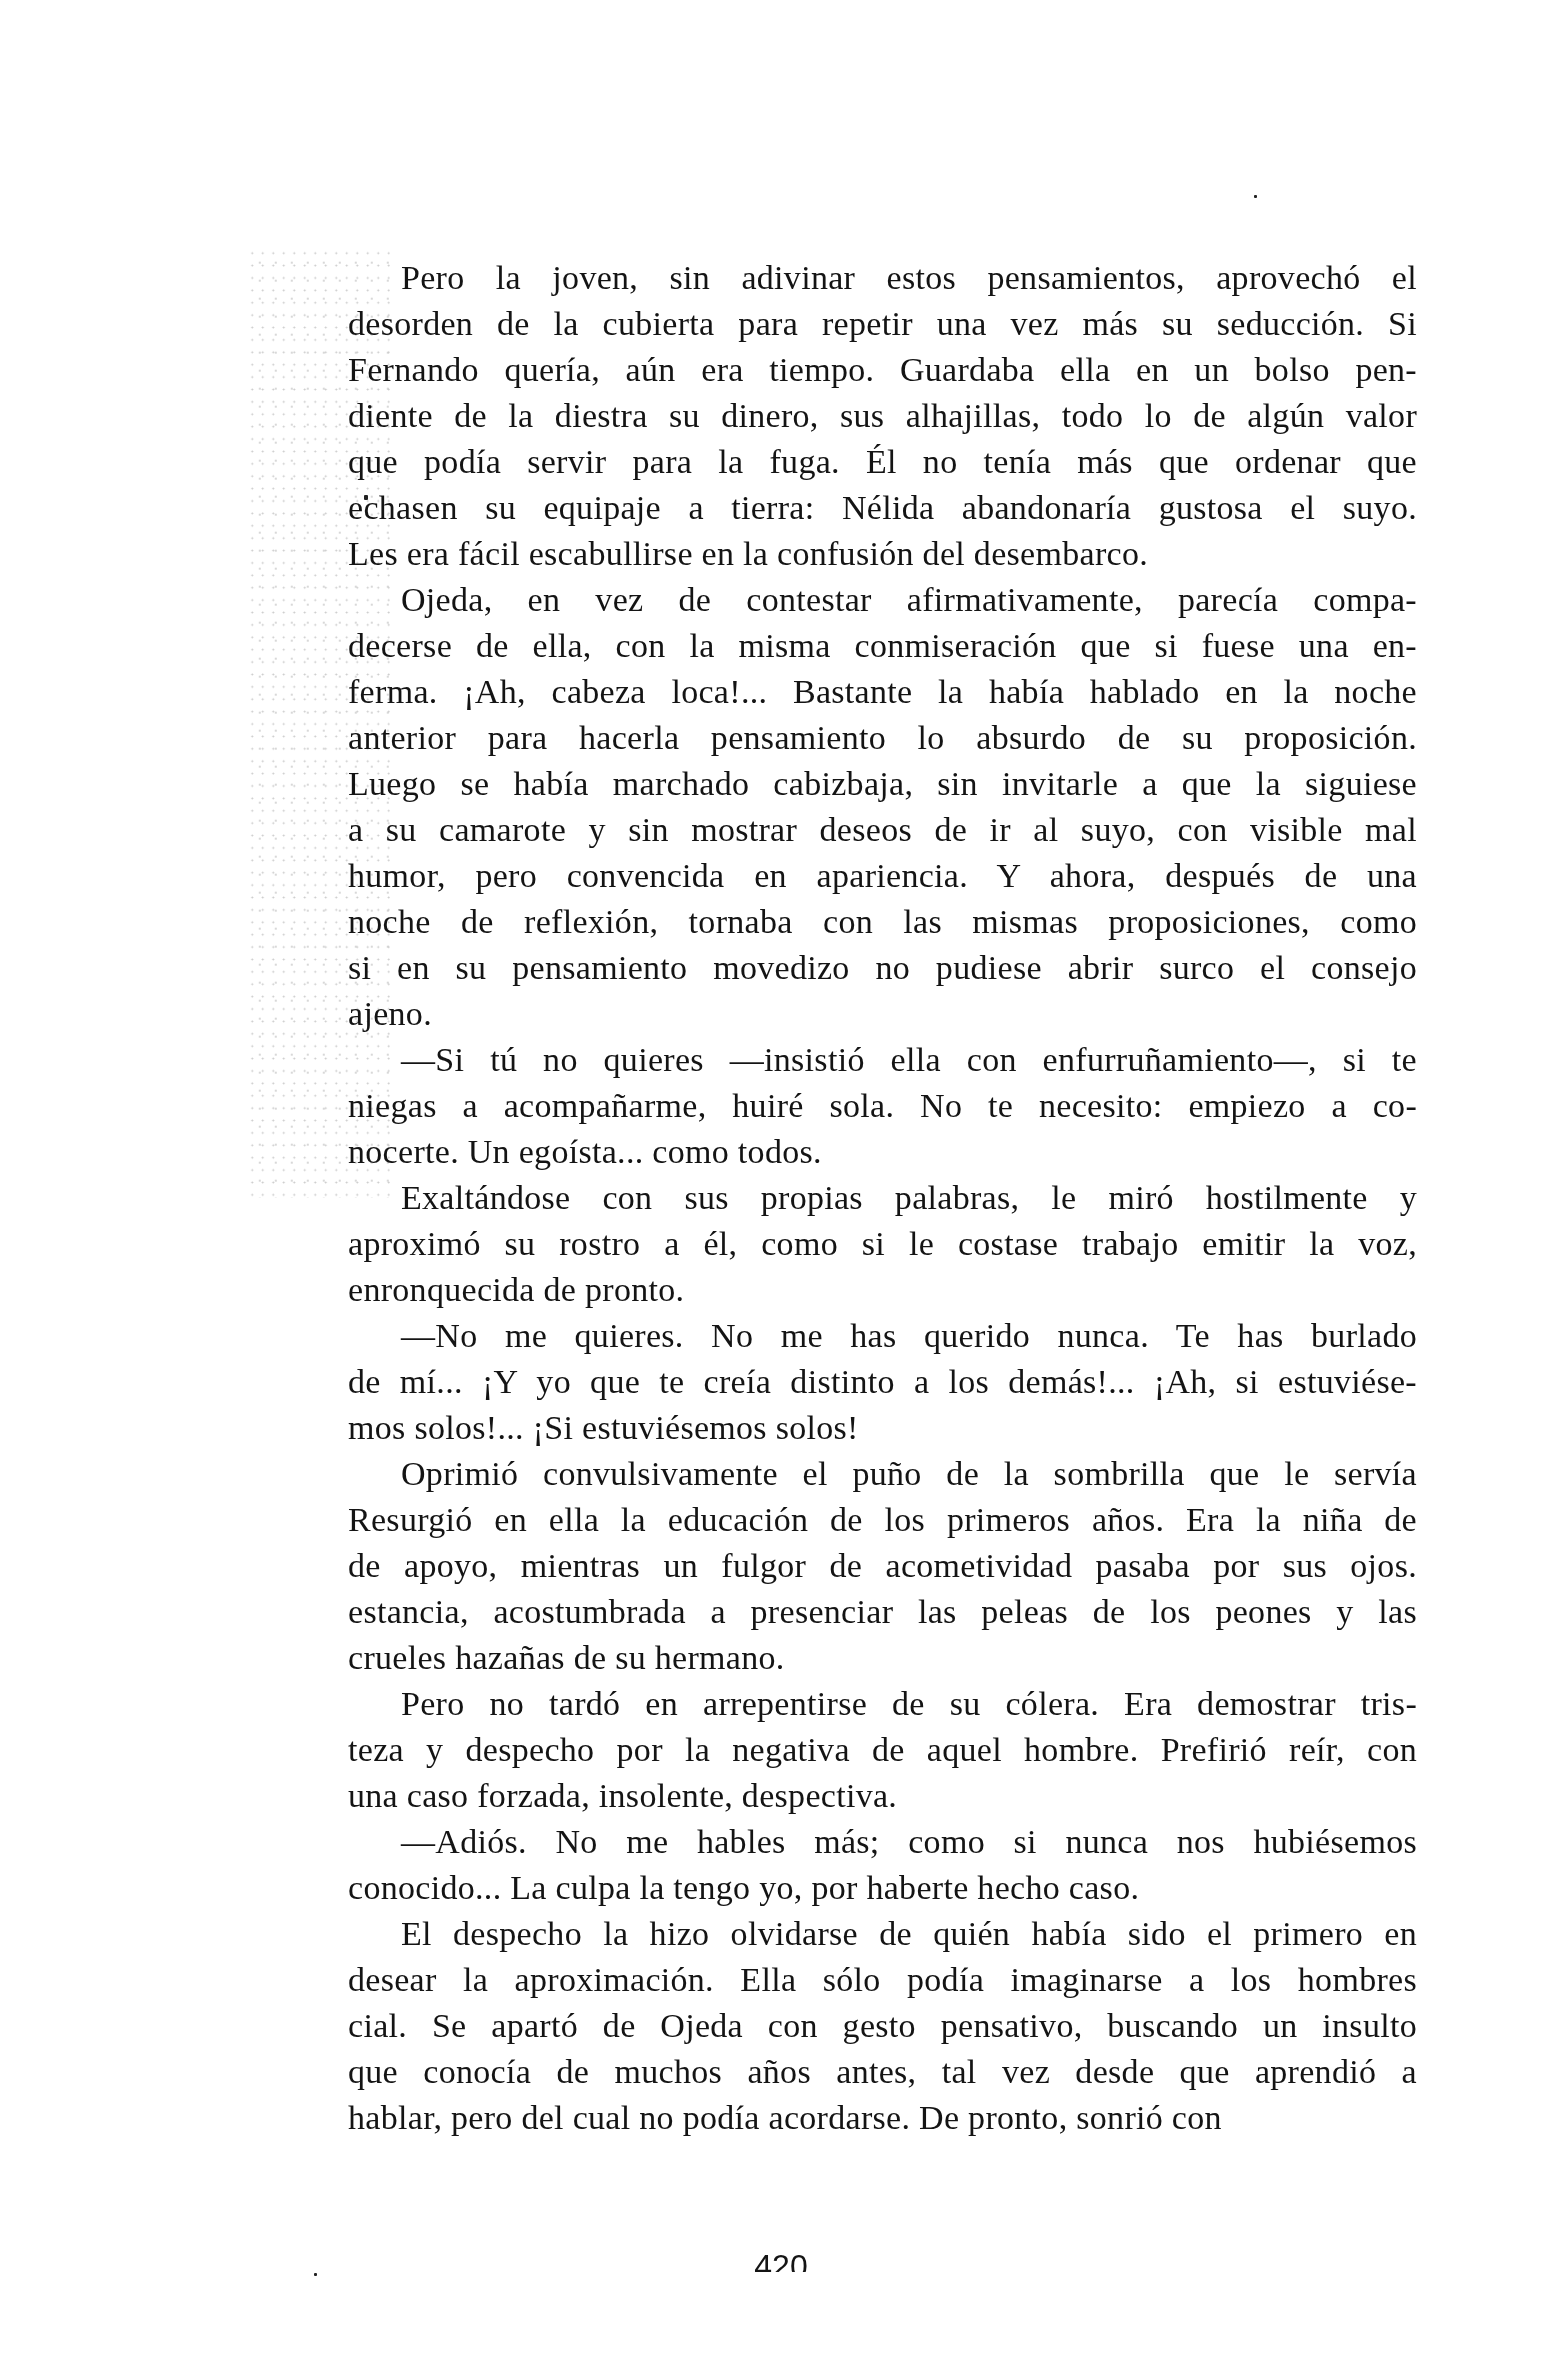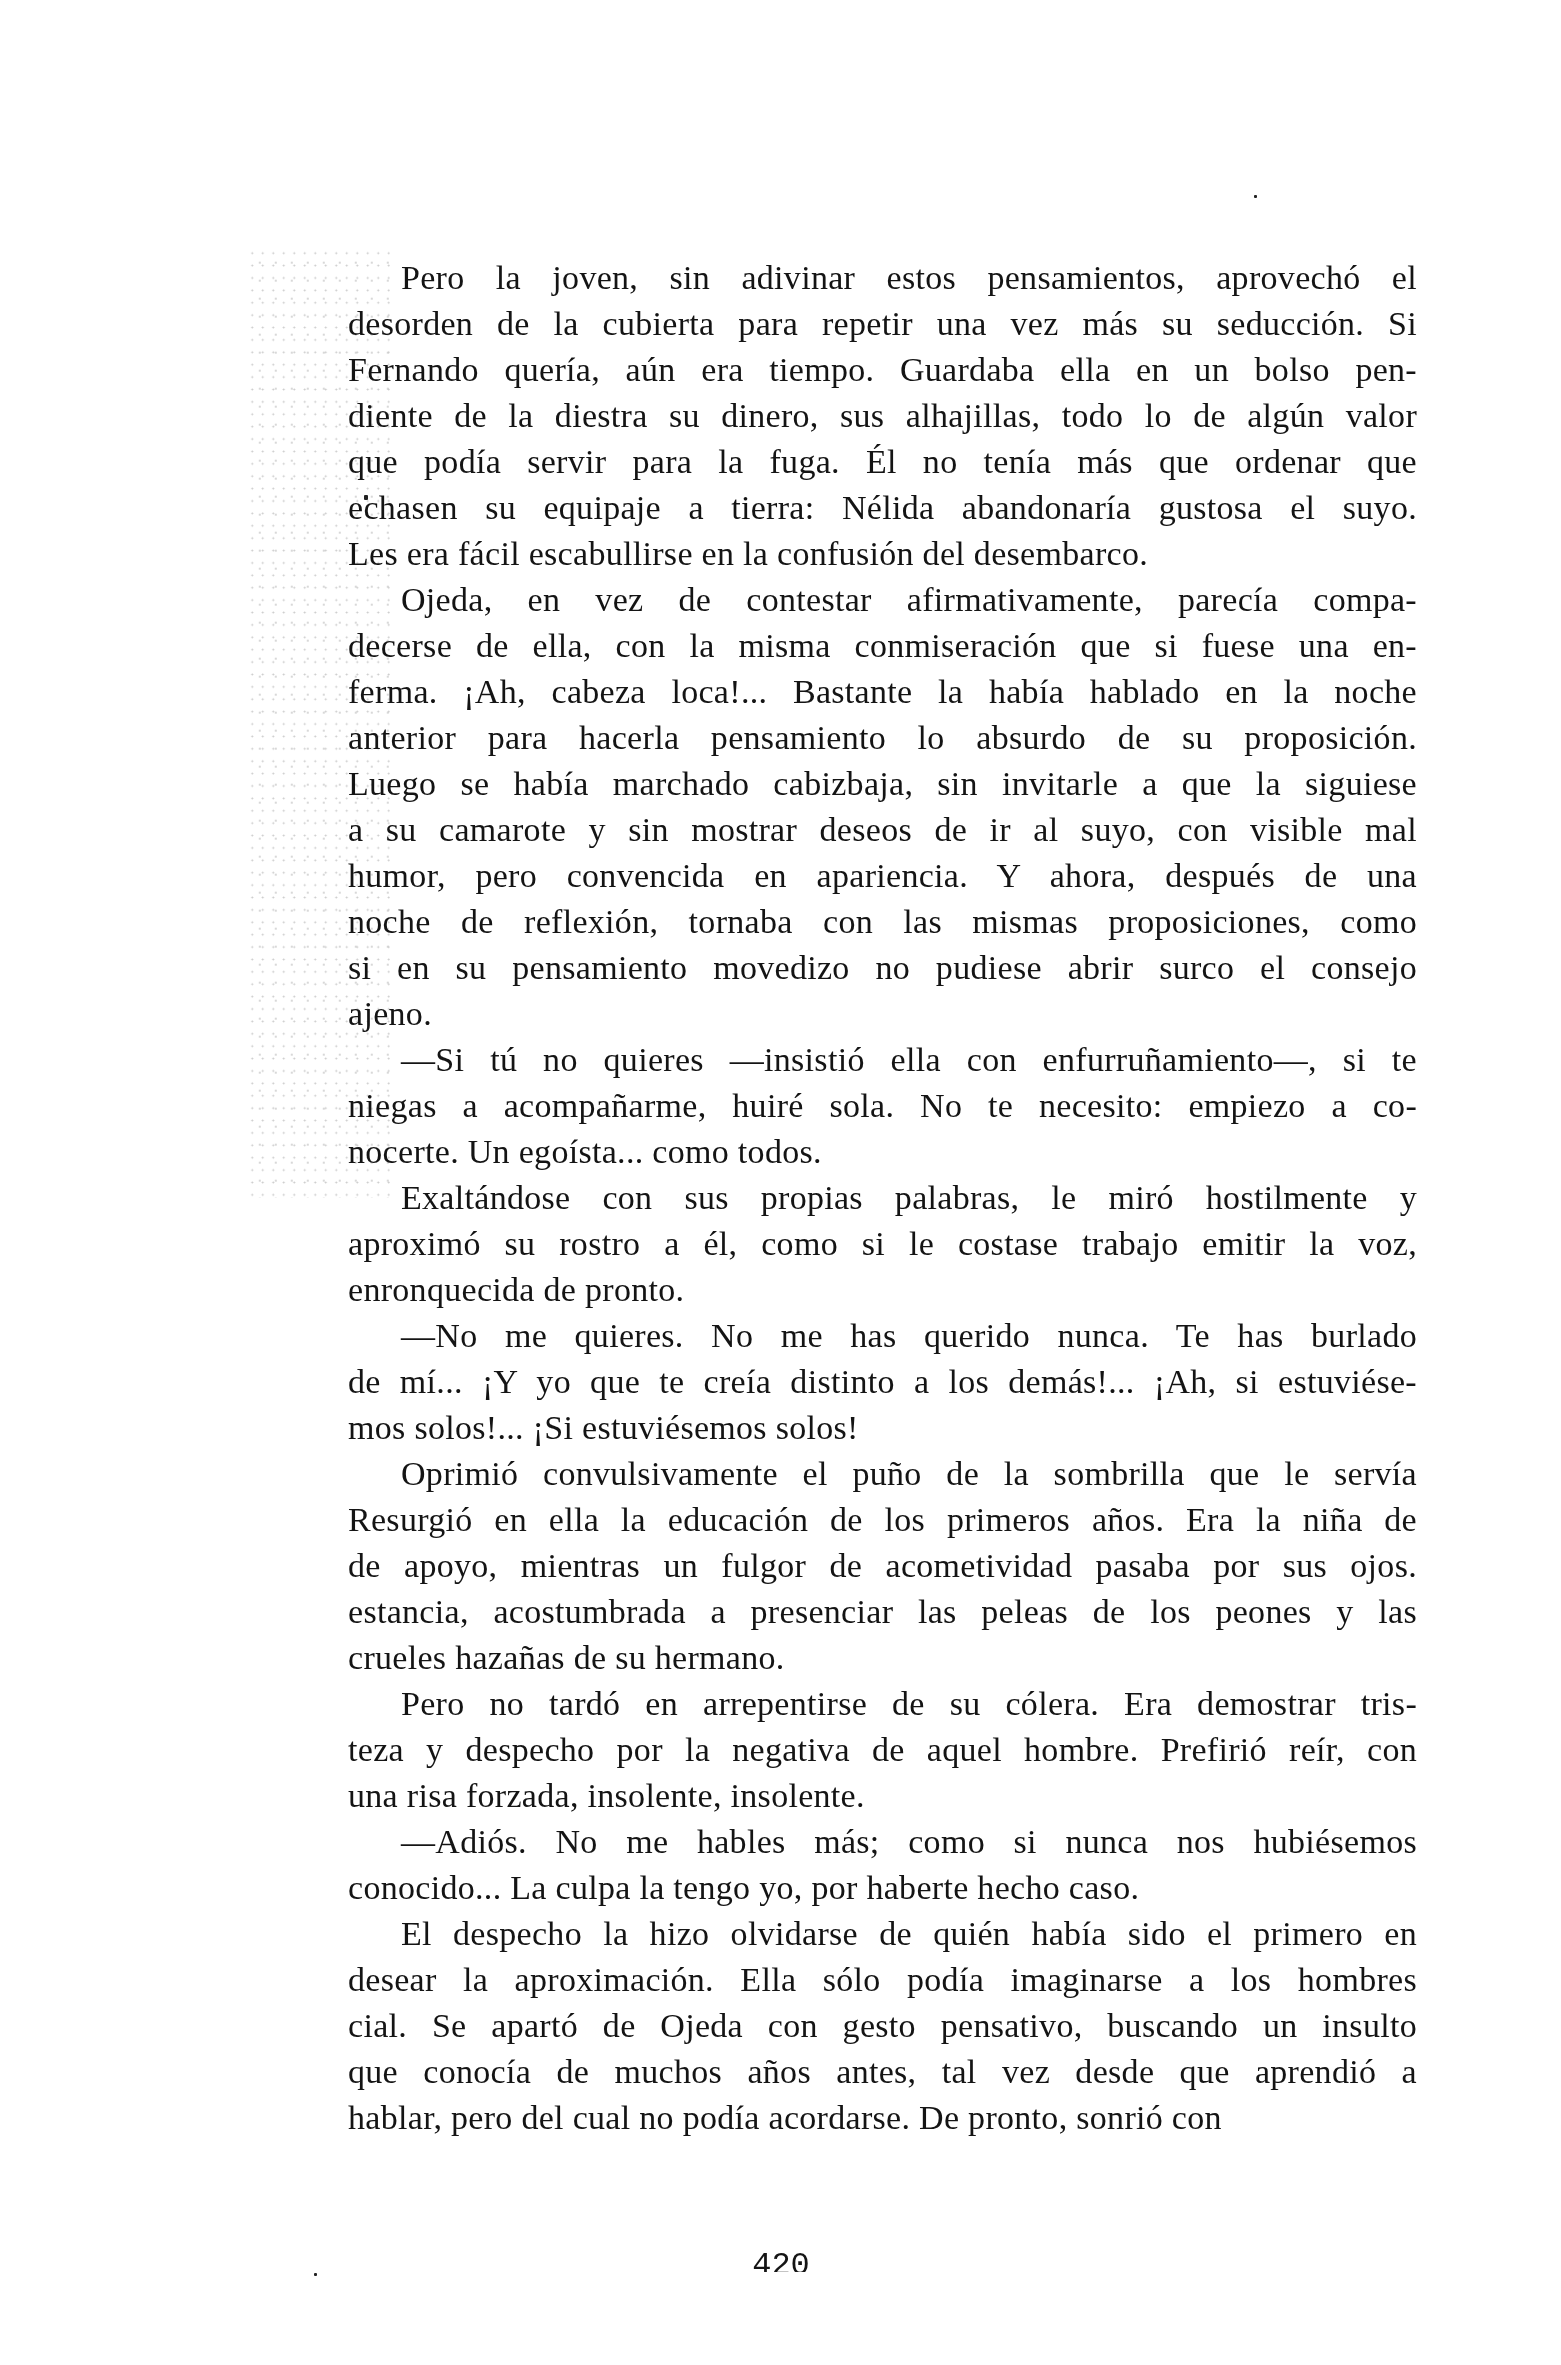--- a/index.html
+++ b/index.html
@@ -63,21 +63,21 @@
   }
   .line.indent {
     padding-left: 53px;
   }
   .page-number {
     position: absolute;
     left: 0;
     width: 1562px;
     top: 2247px;
     text-align: center;
-    font-family: Liberation Mono, monospace;
+    font-family: Liberation Sans, sans-serif;
     font-size: 32px;
     color: #141414;
     height: 25px;
     overflow: hidden;
     line-height: 38px;
   }
 </style>
 </head>
 <body>
 
@@ -127,21 +127,21 @@
       <div class="paragraph">
         <span class="line indent">Oprimió convulsivamente el puño de la sombrilla que le servía</span>
         <span class="line">Resurgió en ella la educación de los primeros años. Era la niña de</span>
         <span class="line">de apoyo, mientras un fulgor de acometividad pasaba por sus ojos.</span>
         <span class="line">estancia, acostumbrada a presenciar las peleas de los peones y las</span>
         <span class="line last">crueles hazañas de su hermano.</span>
       </div>
       <div class="paragraph">
         <span class="line indent">Pero no tardó en arrepentirse de su cólera. Era demostrar tris-</span>
         <span class="line">teza y despecho por la negativa de aquel hombre. Prefirió reír, con</span>
-        <span class="line last">una risa forzada, insolente, insolente.</span>
+        <span class="line last">una caso forzada, insolente, despectiva.</span>
       </div>
       <div class="paragraph">
         <span class="line indent">—Adiós. No me hables más; como si nunca nos hubiésemos</span>
         <span class="line last">conocido... La culpa la tengo yo, por haberte hecho caso.</span>
       </div>
       <div class="paragraph">
         <span class="line indent">El despecho la hizo olvidarse de quién había sido el primero en</span>
         <span class="line">desear la aproximación. Ella sólo podía imaginarse a los hombres</span>
         <span class="line">cial. Se apartó de Ojeda con gesto pensativo, buscando un insulto</span>
         <span class="line">que conocía de muchos años antes, tal vez desde que aprendió a</span>

